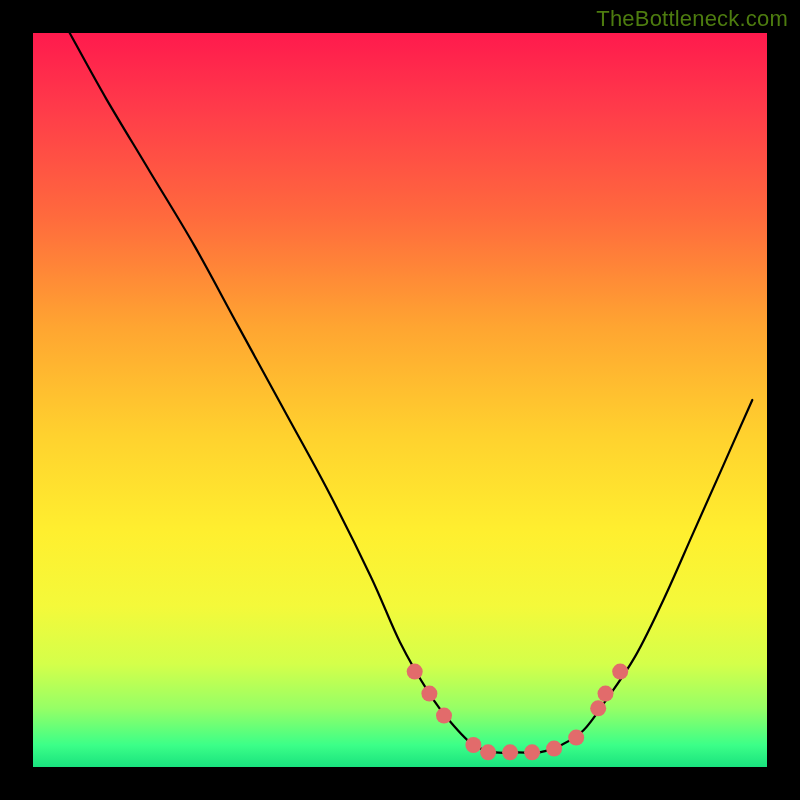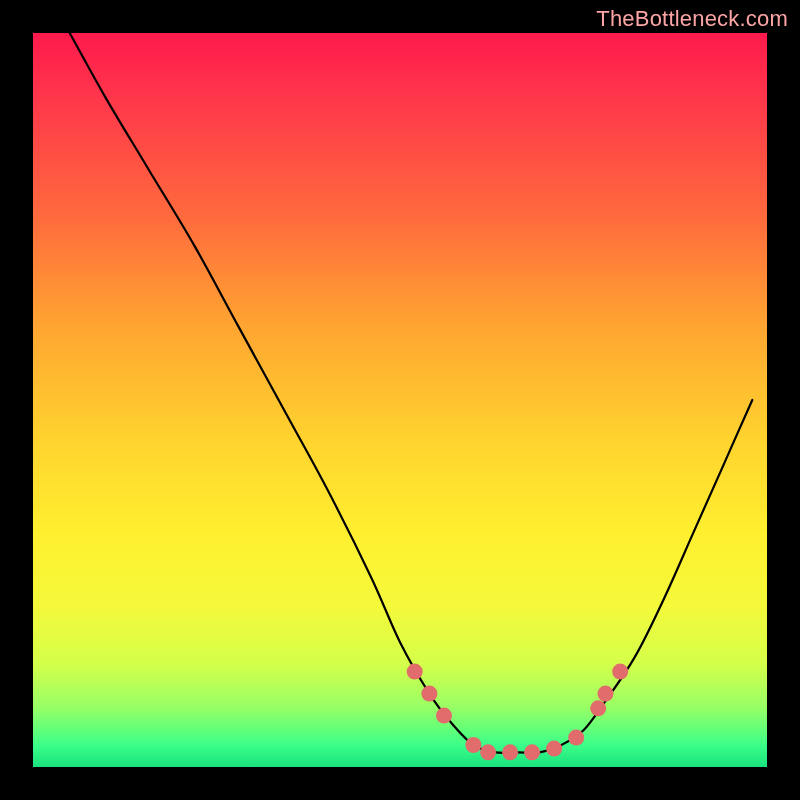--- a/index.html
+++ b/index.html
@@ -38,21 +38,21 @@
       #d4ff4a 86%,
       #96ff66 92%,
       #3cff88 97%,
       #19e27e 100%
     );
   }
   #watermark {
     position: absolute;
     top: 6px;
     right: 12px;
-    color: #fca5a5;
+    color: #4d7c0f;
     font-size: 22px;
     font-weight: 500;
     letter-spacing: 0.2px;
     user-select: none;
   }
   svg {
     position: absolute;
     left: 0;
     top: 0;
   }

